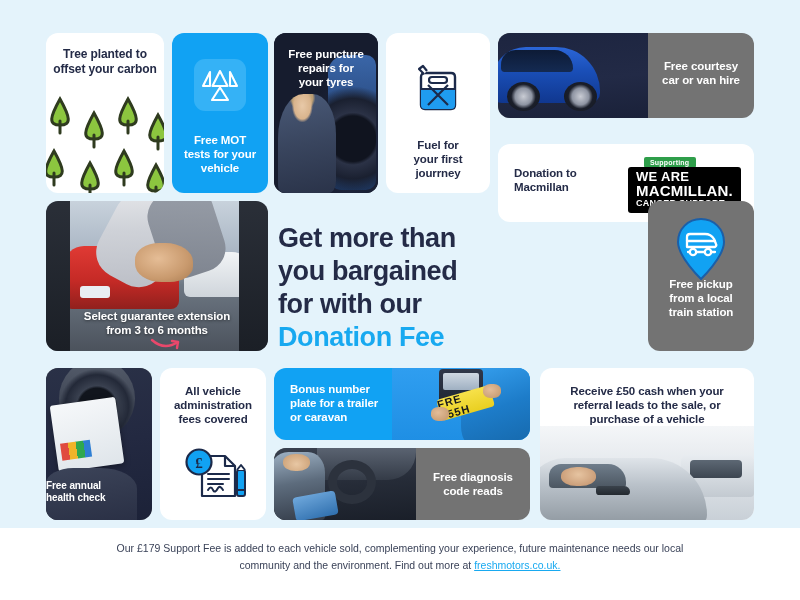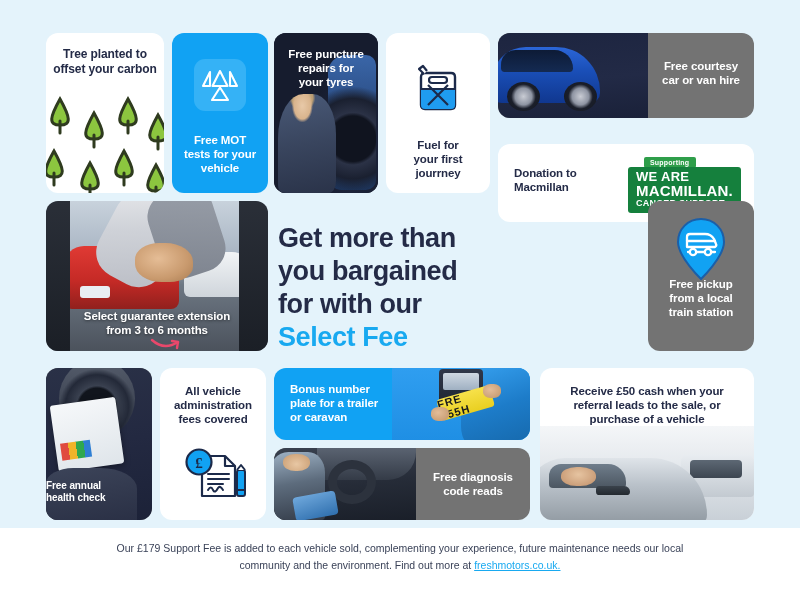--- a/index.html
+++ b/index.html
@@ -271,21 +271,21 @@
   .macmillan {
     position: absolute;
     display: flex; flex-direction: column; align-items: flex-start;
   }
   .mm-tag {
     background: #2e9e4a; color: #ffffff;
     font-size: 7px; font-weight: 700; letter-spacing: .2px;
     padding: 2px 7px 2px 6px; border-radius: 2px; margin-left: 16px;
   }
   .mm-block {
-    background: #15803d; color: #ffffff; padding: 3px 8px 4px 8px;
+    background: #000000; color: #ffffff; padding: 3px 8px 4px 8px;
     border-radius: 3px; margin-top: -1px;
   }
   .mm-l1 { font-size: 13px; font-weight: 800; line-height: 1.0; letter-spacing: .3px; }
   .mm-l2 { font-size: 15px; font-weight: 800; line-height: 1.0; letter-spacing: .2px; }
   .mm-l3 { font-size: 9px; font-weight: 800; line-height: 1.1; letter-spacing: .3px; margin-top: 1px; }
 
   .hero {
     position: absolute;
     font-weight: 700;
     font-size: 27px;
@@ -436,21 +436,21 @@
         <path d="M2 3 Q14 14 28 5" fill="none" stroke="#e8486b" stroke-width="2.4" stroke-linecap="round"></path>
         <path d="M28 5 L22 4 M28 5 L27 11" fill="none" stroke="#e8486b" stroke-width="2.4" stroke-linecap="round"></path>
       </svg>
     </div>
   </div>
 
   <div class="hero" style="left:278px; top:222px; width:248px;">
     <div>Get more than</div>
     <div>you bargained</div>
     <div>for with our</div>
-    <div class="accent">Select Fee</div>
+    <div class="accent">Donation Fee</div>
   </div>
 
 
   <div class="tile t-navy" style="left:648px; top:201px; width:106px; height:150px;">
     <div style="position:absolute; left:27px; top:16px;">
       <svg width="52" height="66" viewBox="0 0 52 66" xmlns="http://www.w3.org/2000/svg">
         <path d="M26 2 C13 2 3 12 3 25 C3 40 26 62 26 62 C26 62 49 40 49 25 C49 12 39 2 26 2 Z" fill="#11a2f3" stroke="#1b5fa8" stroke-width="2"></path>
         <g fill="none" stroke="#ffffff" stroke-width="2.3" stroke-linejoin="round" stroke-linecap="round">
           <path d="M12 30 L12 20 Q12 17 15 17 L30 17 Q36 17 39 22 L41 27 Q42 29 40 30 Z"></path>
           <path d="M12 24 L40 24"></path>

